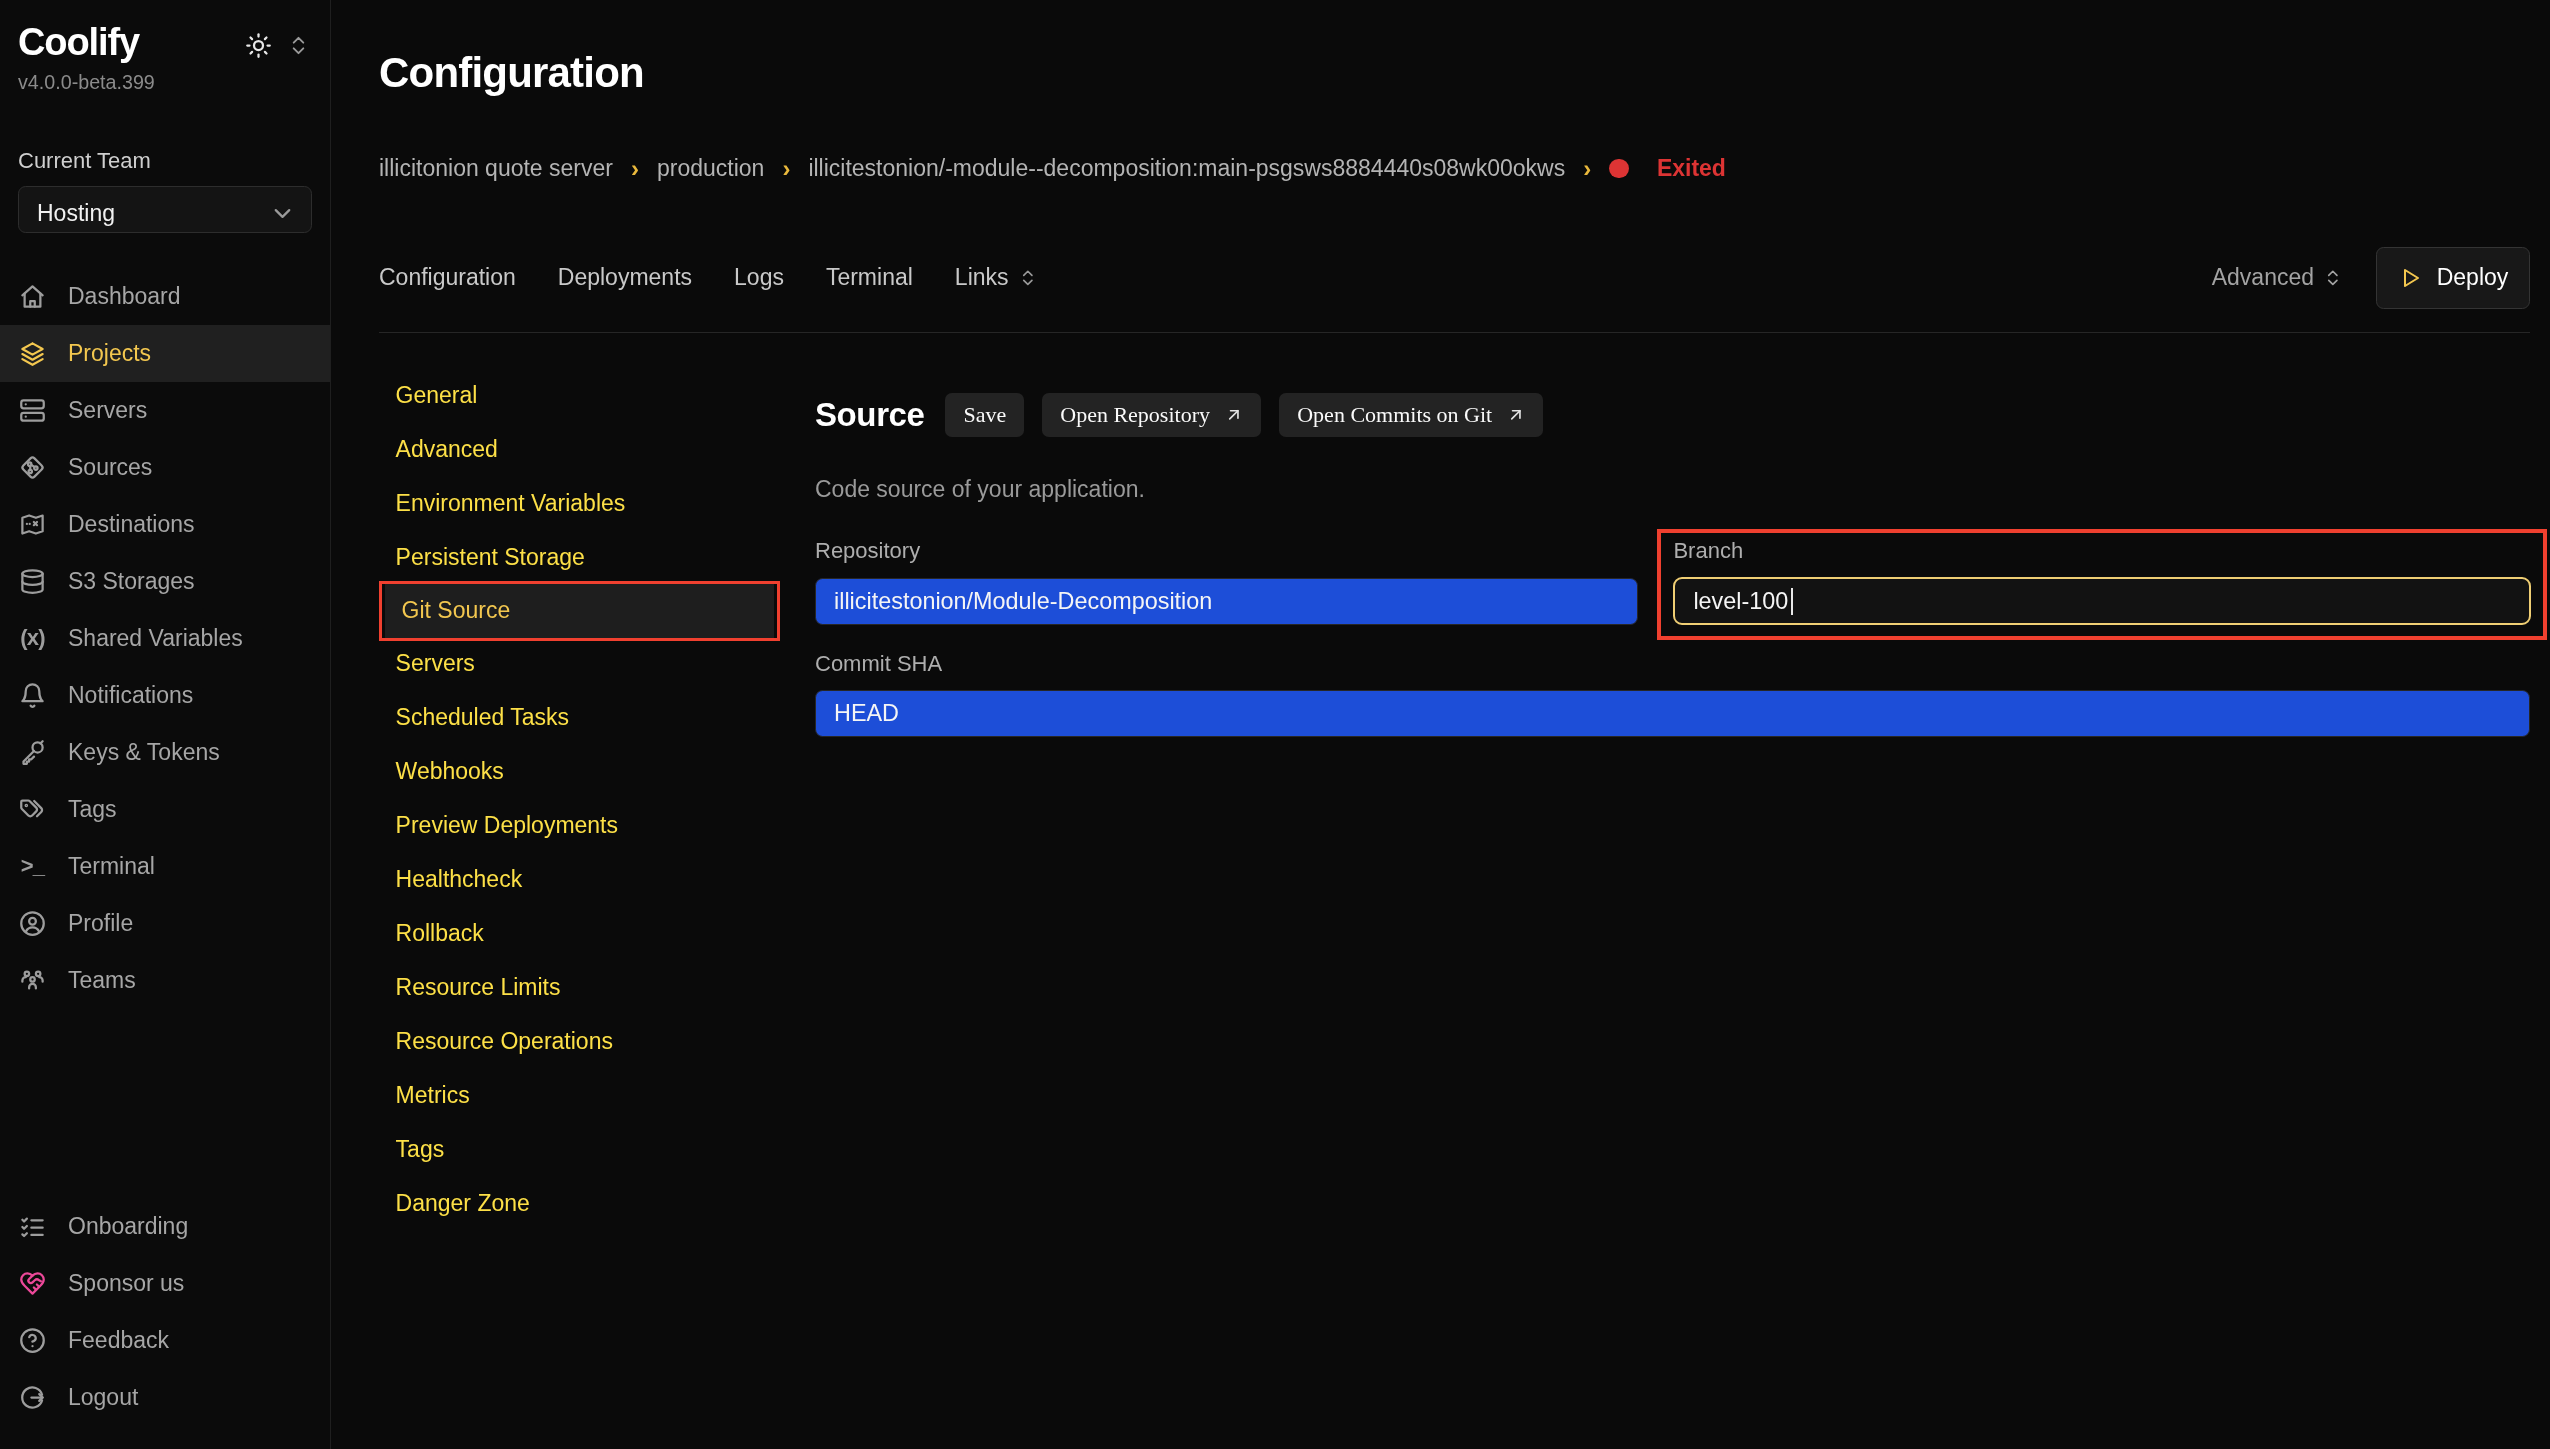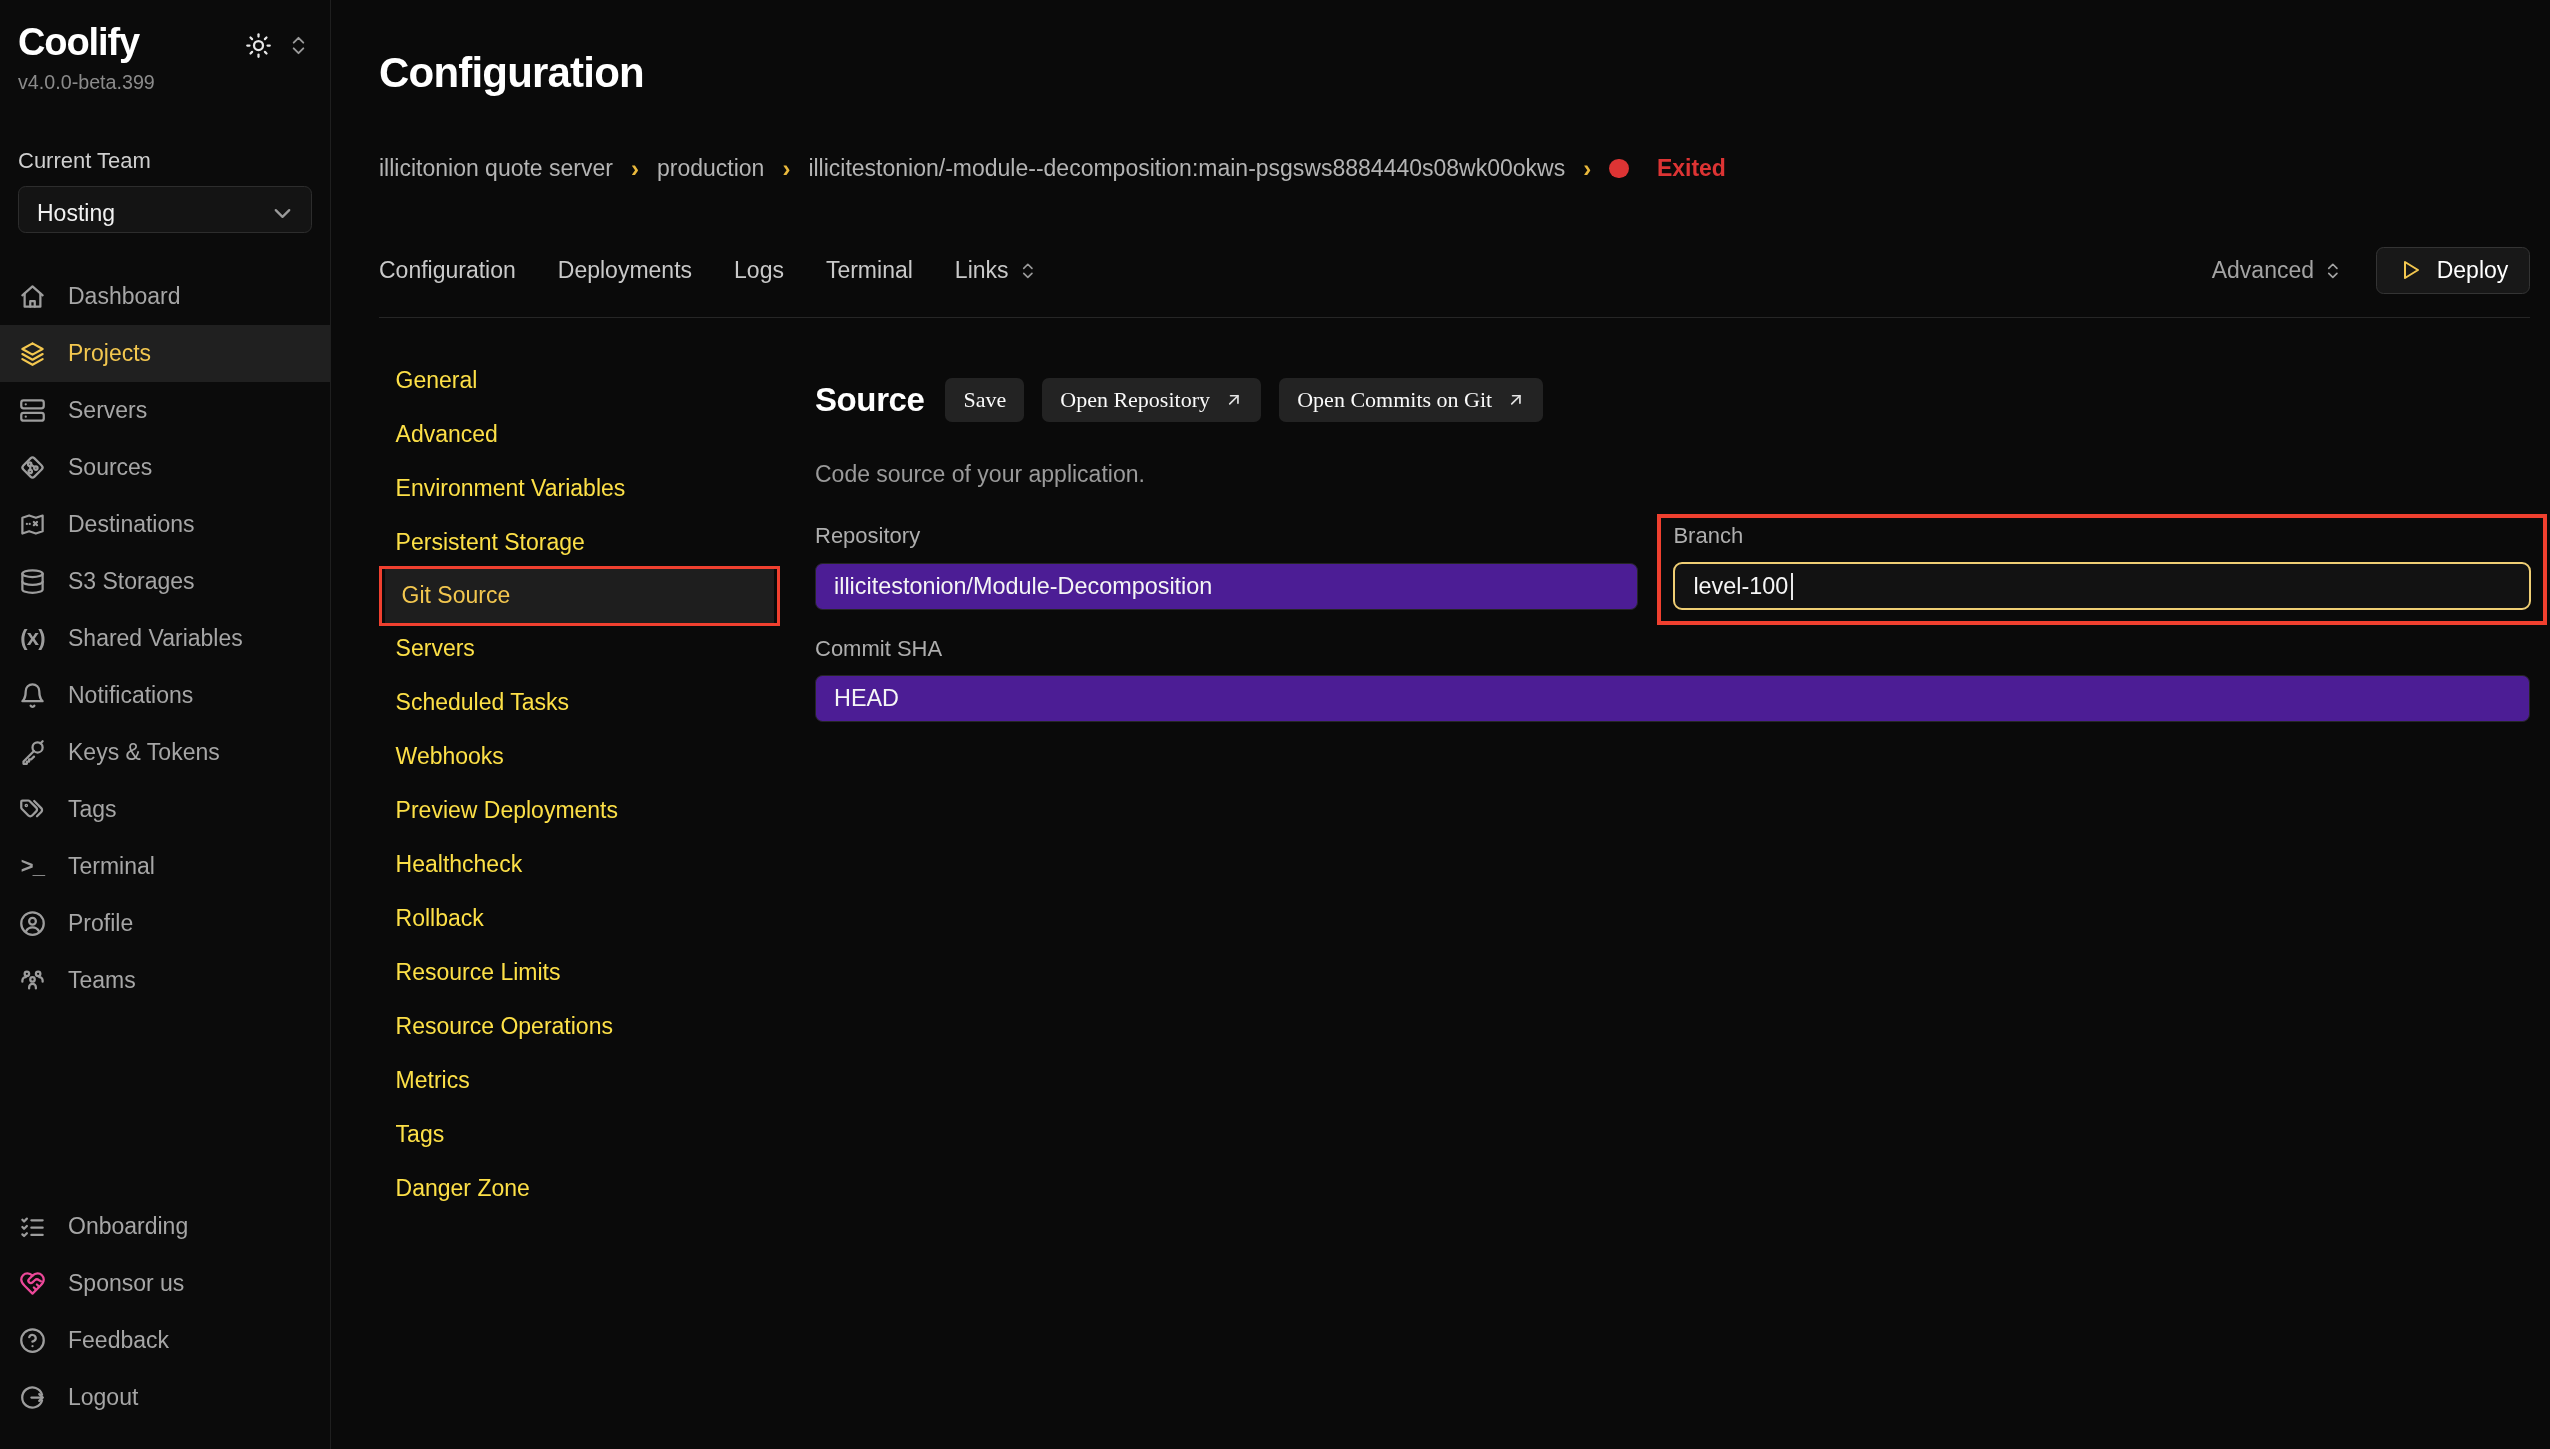--- a/index.html
+++ b/index.html
@@ -59,21 +59,21 @@
   .status { display:flex; align-items:center; gap:28px; }
   .status-dot { width:19.7px; height:19.7px; border-radius:50%; background:#dd3434; }
   .status-label { color:#dd3434; font-weight:700; font-size:23px; }
 
   .tabs-row { margin-top:65px; display:flex; align-items:center; }
   .tabs-group { display:flex; align-items:center; gap:42px; }
   .tab { font-size:23px; color:#c9c9c9; cursor:pointer; display:flex; align-items:center; gap:9px; }
   .tab .svg-icon { color:#9a9a9a; }
   .advanced-trigger { margin-left:auto; display:flex; align-items:center; gap:9px; color:#a3a3a3; font-size:23px; cursor:pointer; }
   .deploy-btn {
-    margin-left:33px; height:47px; padding:0 21px;
+    margin-left:33px; height:62px; padding:0 21px;
     background:#181818; border:1.5px solid #343434; border-radius:7.6px;
     display:flex; align-items:center; gap:15px;
     font-size:23px; color:#ffffff; cursor:pointer;
   }
   .deploy-btn .svg-icon { color:#f3c74f; width:24px; height:24px; }
   .tabs-divider { height:1.5px; background:#262626; margin-top:23px; }
 
   .content { display:flex; margin-top:35px; flex:1; }
   .subnav { width:401px; min-width:401px; display:flex; flex-direction:column; }
   .subnav-item { height:54px; display:flex; align-items:center; padding:0 16.6px; font-size:23px; color:#fde047; cursor:pointer; }
@@ -89,21 +89,21 @@
     color:#fafafa; font-size:22px; font-family:Liberation Serif, serif;
     display:flex; align-items:center; gap:13.6px; cursor:pointer;
   }
   .btn .svg-icon { width:19.7px; height:19.7px; color:#e5e5e5; }
   .panel-desc { margin-top:15px; font-size:23px; color:#9a9a9a; }
 
   .fields-grid { margin-top:35px; display:grid; grid-template-columns:823px 1fr; column-gap:36px; }
   .field-label { display:block; font-size:22px; color:#aeaeae; margin-bottom:13.6px; }
   .text-input {
     width:100%; height:47px;
-    background:#4c1d95; border:1.5px solid #262626; border-radius:7.6px;
+    background:#1d4ed8; border:1.5px solid #262626; border-radius:7.6px;
     color:#f5f5f5; font-size:23.4px; font-family:"Liberation Sans", sans-serif;
     padding:0 18px; outline:none;
   }
   .branch-annotation { border:4.5px solid #f0402f; padding:4.5px 12px 10.6px; margin:-9px -16.6px -15px; }
   .fake-input {
     width:100%; height:48px;
     background:#121212; border:2.3px solid #efce74; border-radius:9px;
     display:flex; align-items:center; padding:0 18px;
     font-size:23.4px; color:#f5f5f5; cursor:text;
   }

